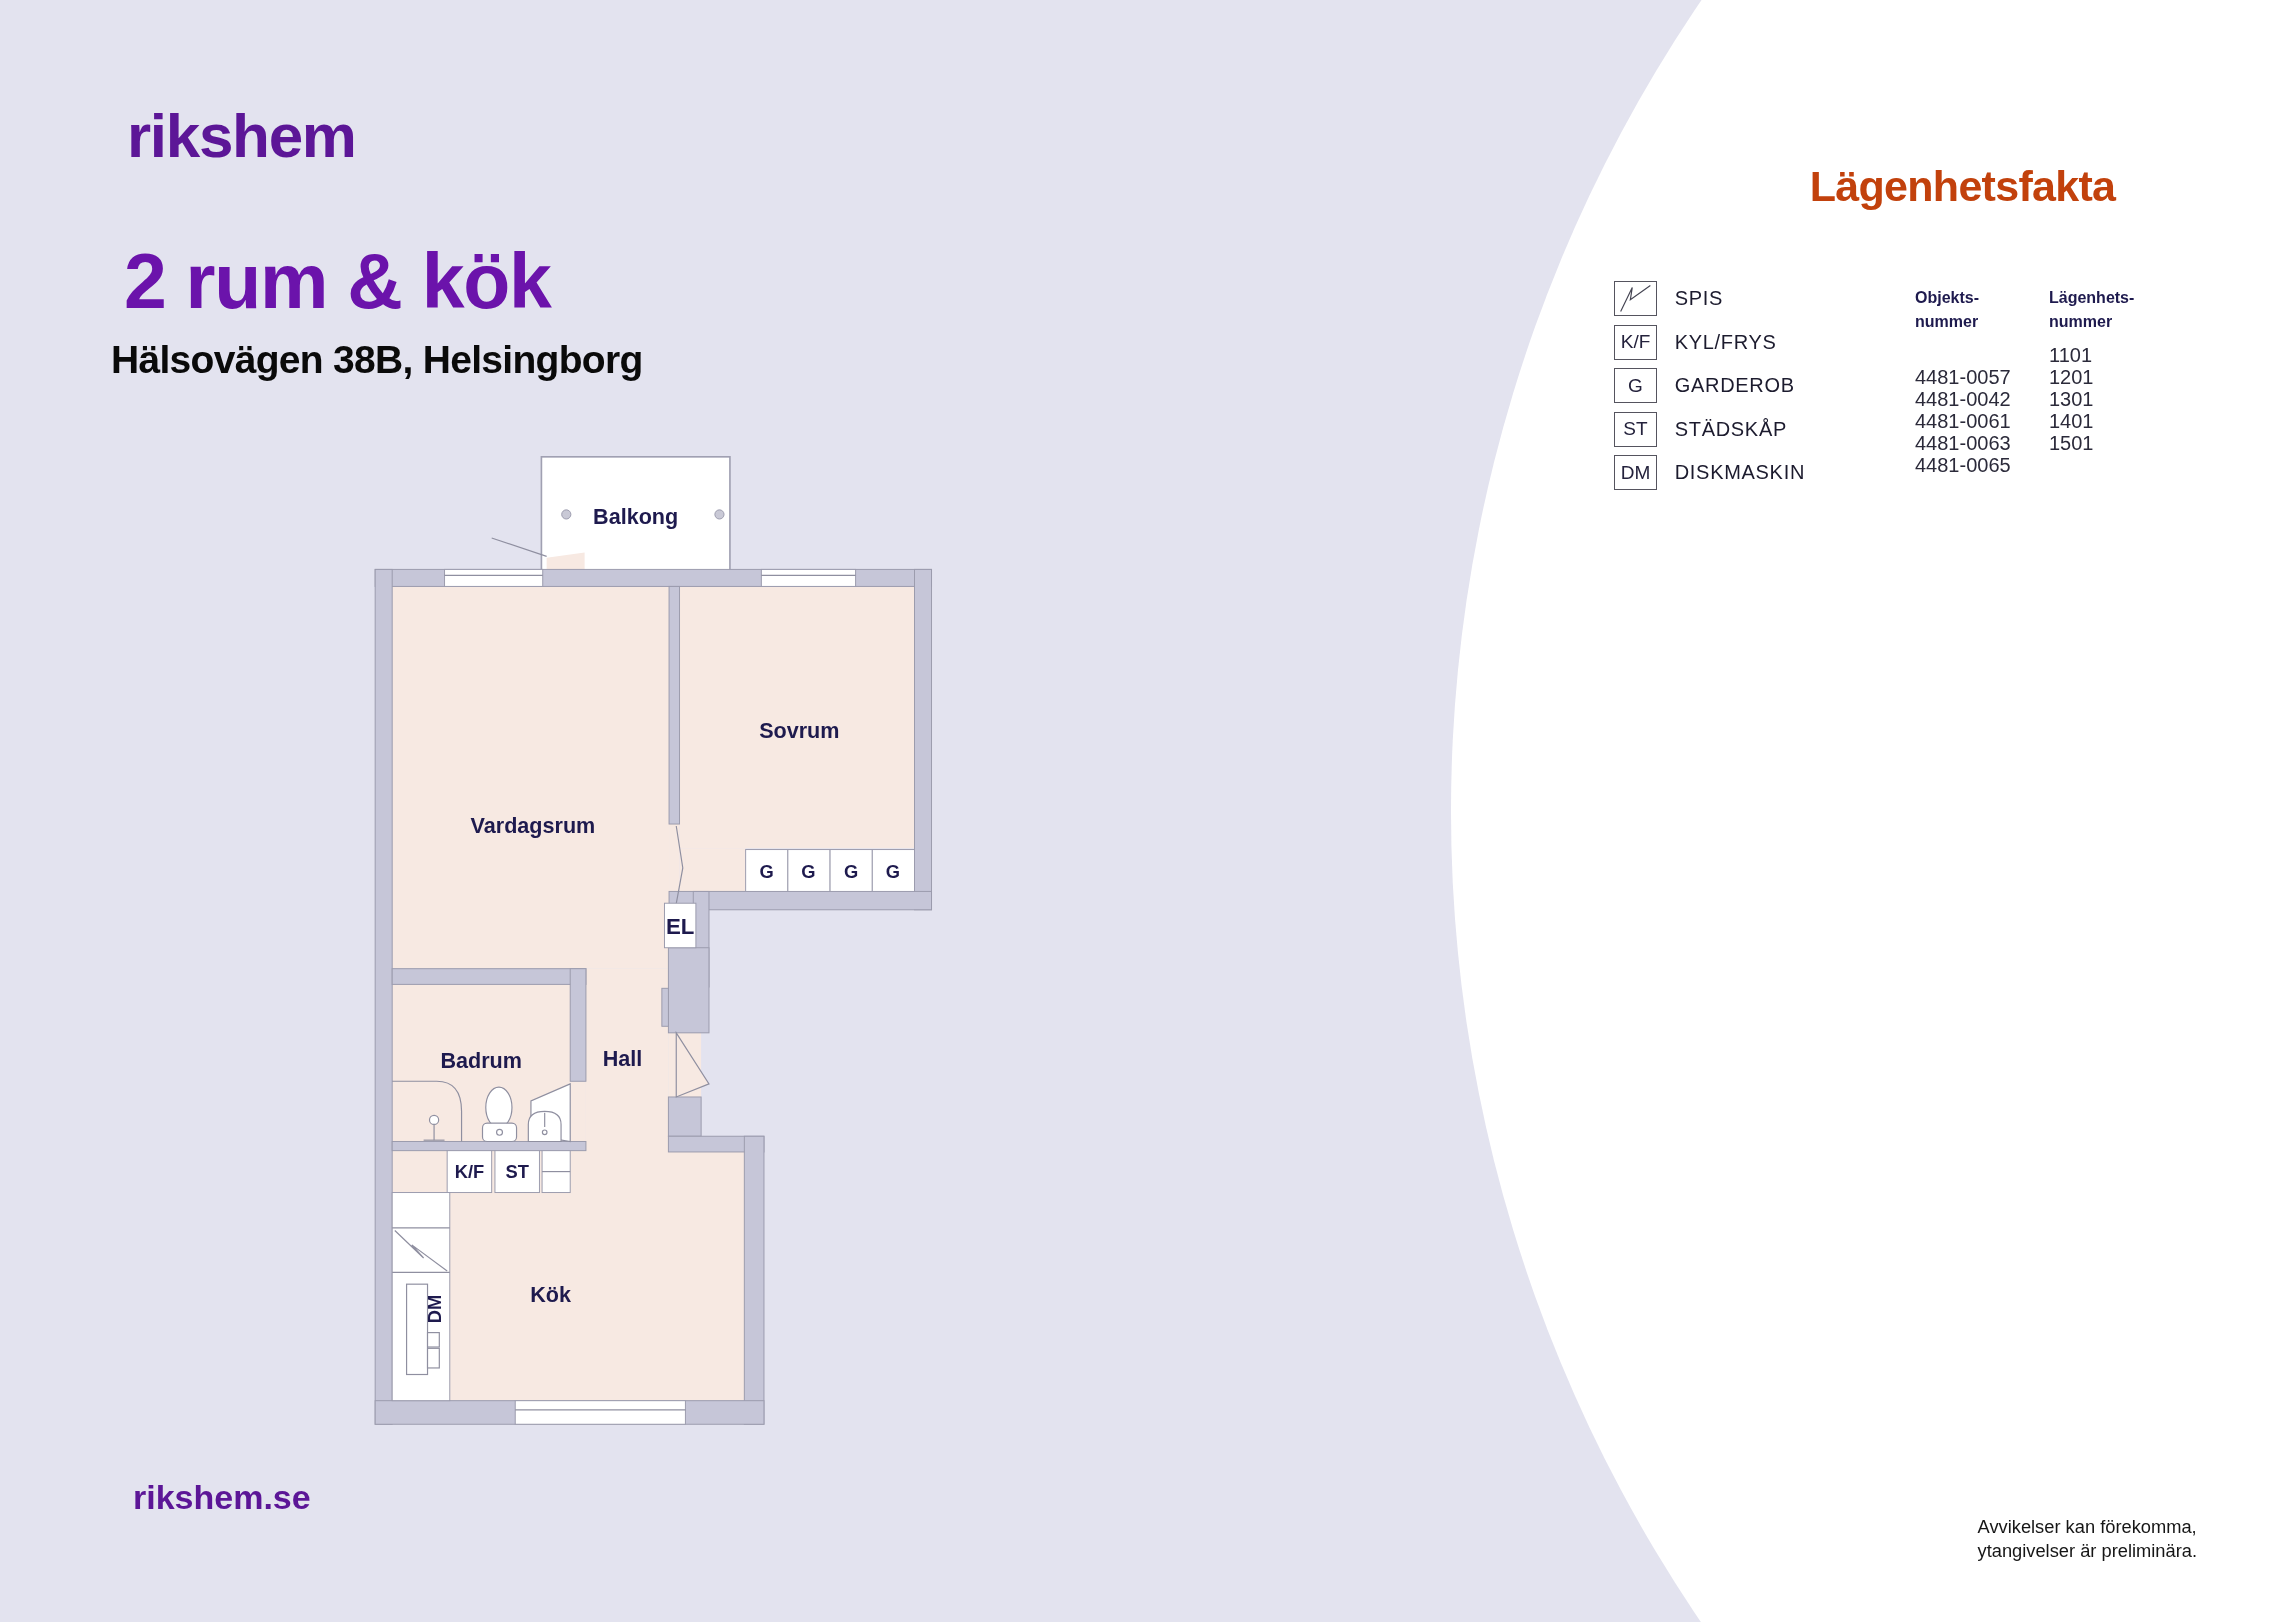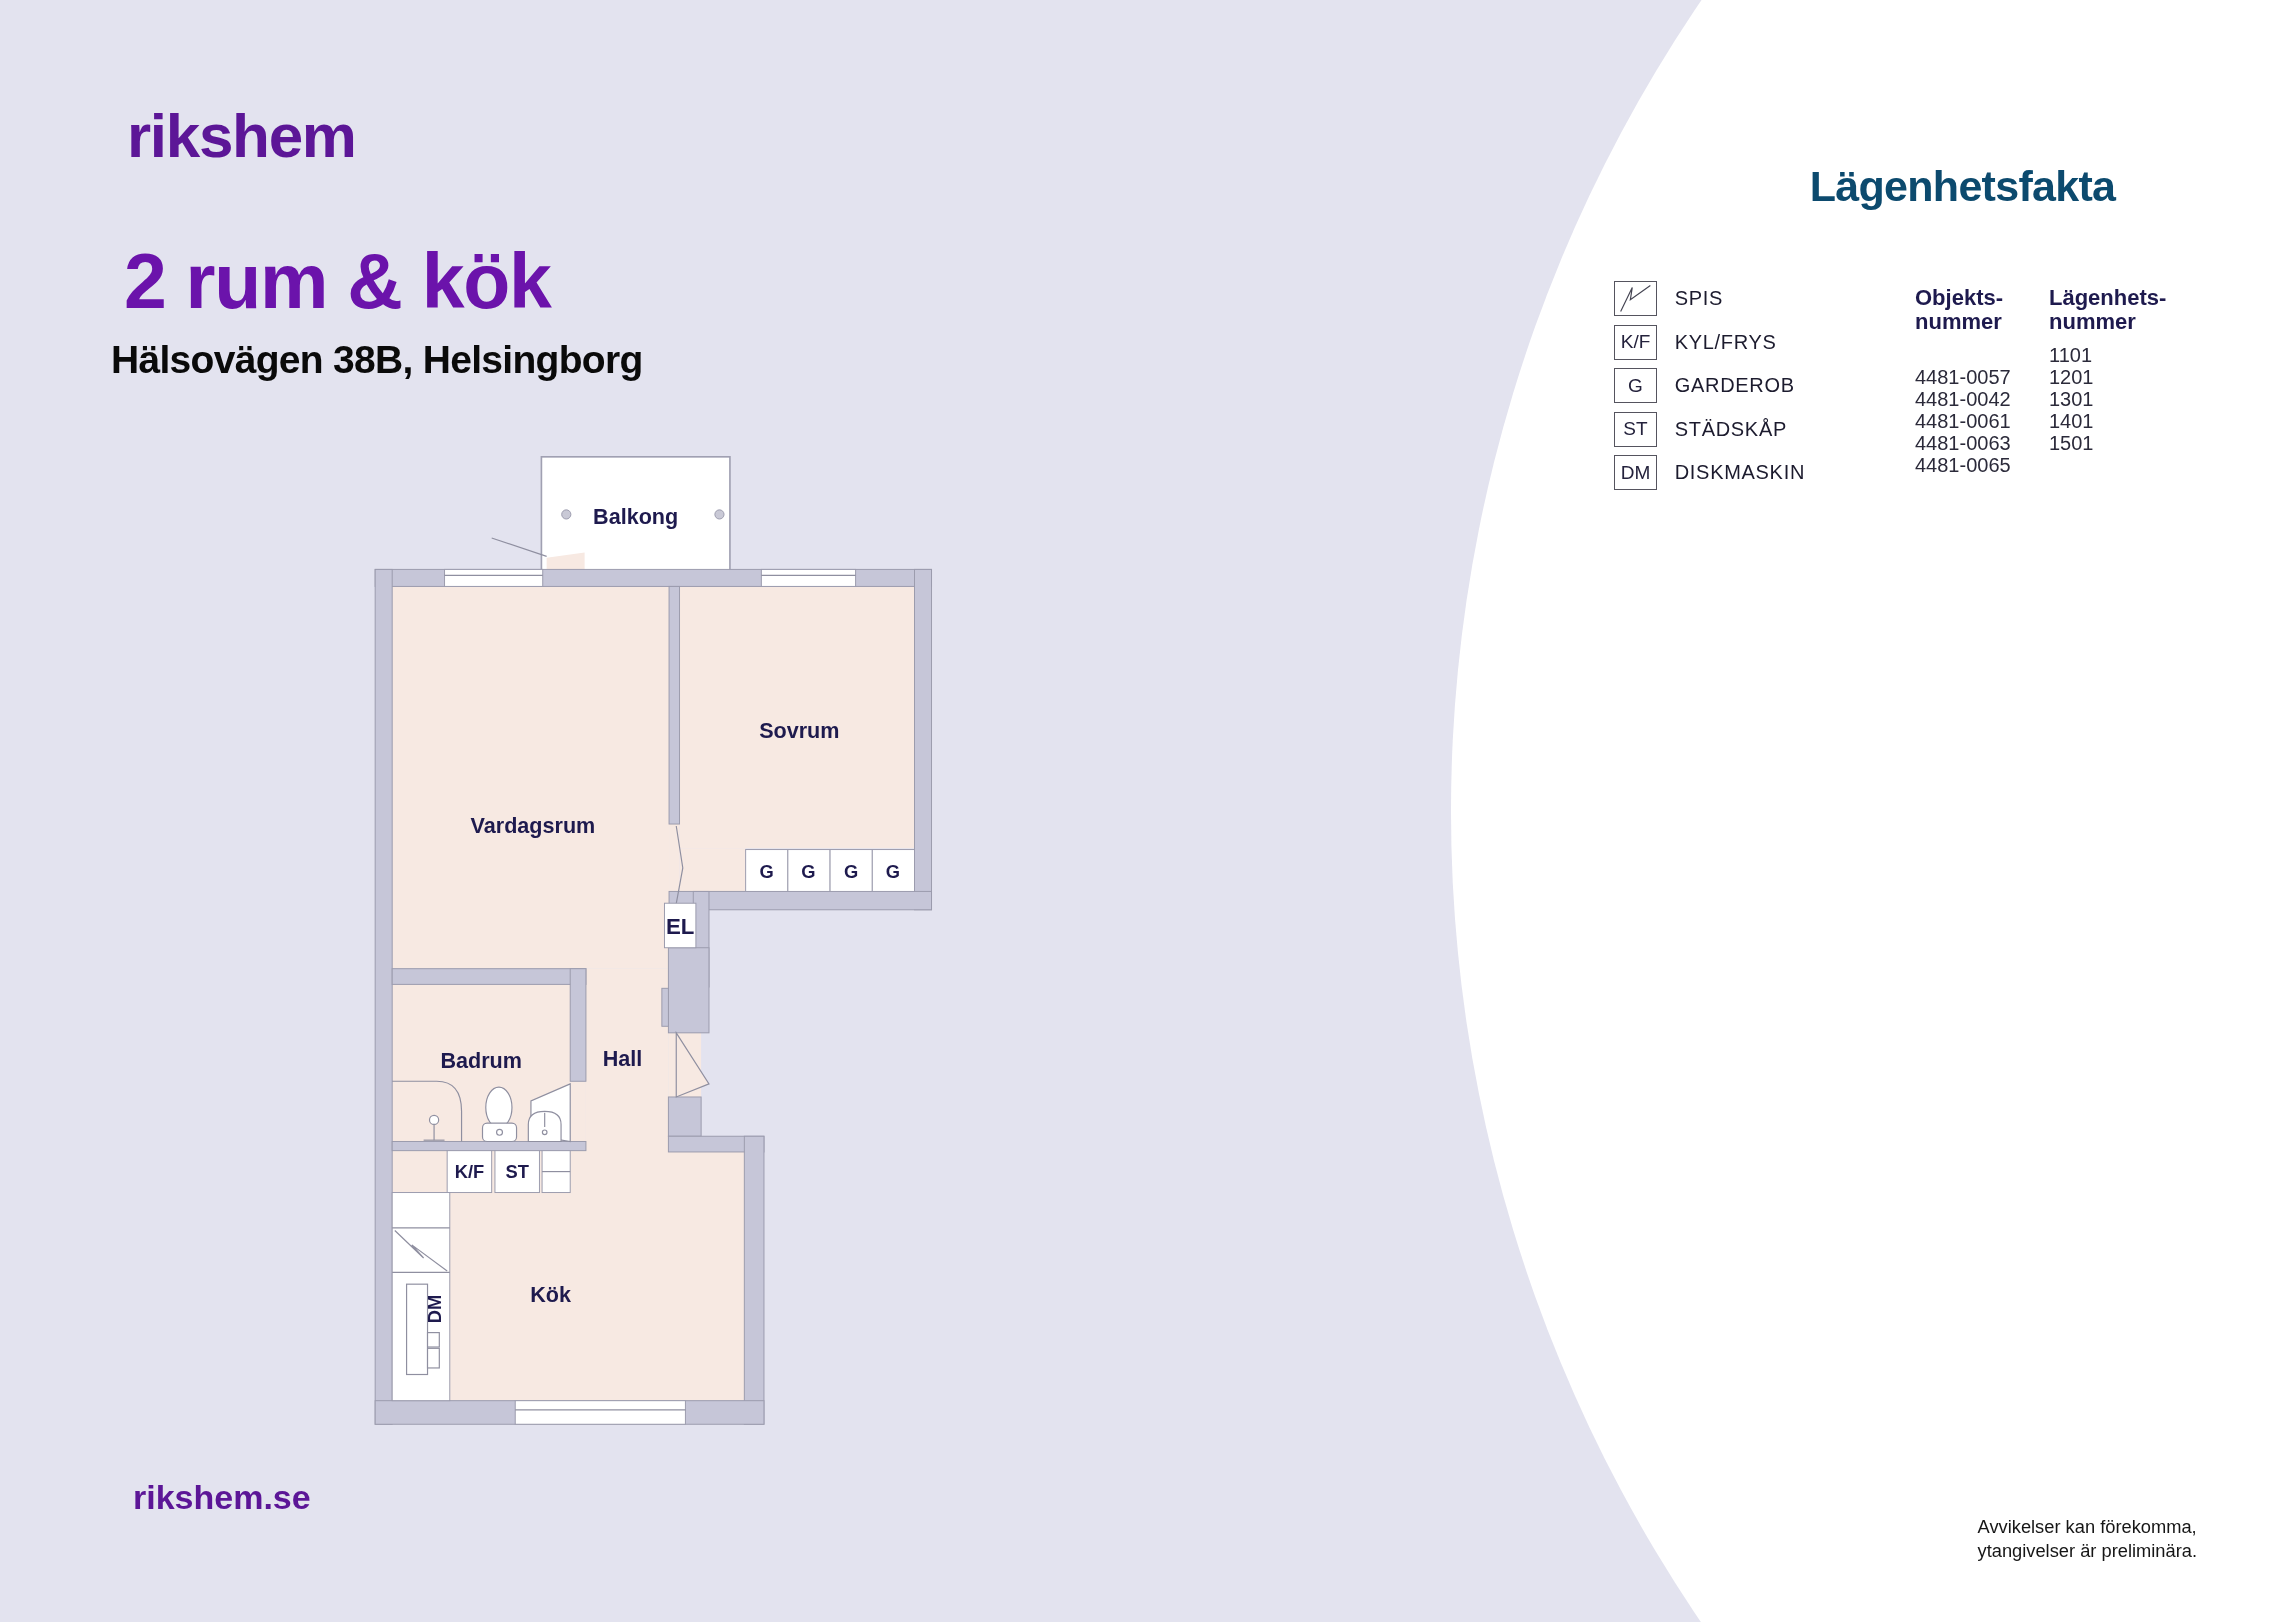--- a/index.html
+++ b/index.html
@@ -5,30 +5,30 @@
   html,body{margin:0;padding:0;width:2295px;height:1623px;overflow:hidden;}
   body{position:relative;background:#e3e3ef;font-family:"Liberation Sans",sans-serif;}
   .abs{position:absolute;}
   
   #white-circle{left:1451px;top:-628px;width:2879px;height:2879px;border-radius:50%;background:#ffffff;}
   
   #brand-logo{left:127px;top:100px;font-size:62px;font-weight:bold;letter-spacing:-1.3px;color:#5c1697;}
   #page-title{left:124px;top:237px;font-size:77px;font-weight:bold;letter-spacing:-1.3px;color:#6b13ab;}
   #page-subtitle{left:111px;top:338px;font-size:39px;font-weight:bold;letter-spacing:-0.7px;color:#0a0a0a;}
   
-  #facts-heading{left:1714px;top:162px;width:497px;text-align:center;font-size:43px;font-weight:bold;letter-spacing:-0.7px;color:#0c4a6e;}
+  #facts-heading{left:1714px;top:162px;width:497px;text-align:center;font-size:43px;font-weight:bold;letter-spacing:-0.7px;color:#c2410c;}
   #legend{left:1614px;top:281px;display:flex;flex-direction:column;gap:8.5px;}
   .legend-row{display:flex;align-items:center;height:35px;}
   .legend-box{width:41px;height:33px;background:#fff;border:1.3px solid #55545e;display:flex;align-items:center;justify-content:center;
               font-size:19px;color:#24223c;}
   .legend-label{margin-left:17.7px;font-size:20px;color:#1c1b2e;letter-spacing:0.7px;text-align:center;}
   .numcol{top:286px;}
   #object-column{left:1915px;}
   #apartment-column{left:2049px;}
-  .numcol .colheader{font-size:22px;font-weight:bold;line-height:24px;color:#1e1a4e;}
+  .numcol .colheader{font-size:16px;font-weight:bold;line-height:24px;color:#1e1a4e;}
   .numcol .values{font-size:20px;line-height:22px;color:#2b2a3a;}
   #object-column .values{margin-top:32px;}
   #apartment-column .values{margin-top:9.8px;}
   
   #website-link{left:133px;top:1478px;font-size:34px;font-weight:bold;color:#5c1697;}
   #disclaimer{right:98px;top:1515px;font-size:18.3px;line-height:23.6px;color:#161616;}
   
   #floorplan{left:366px;top:445px;}
   text{font-family:"Liberation Sans",sans-serif;font-weight:bold;fill:#1e1a4e;}
   .room-label{font-size:33px;text-anchor:middle;}

